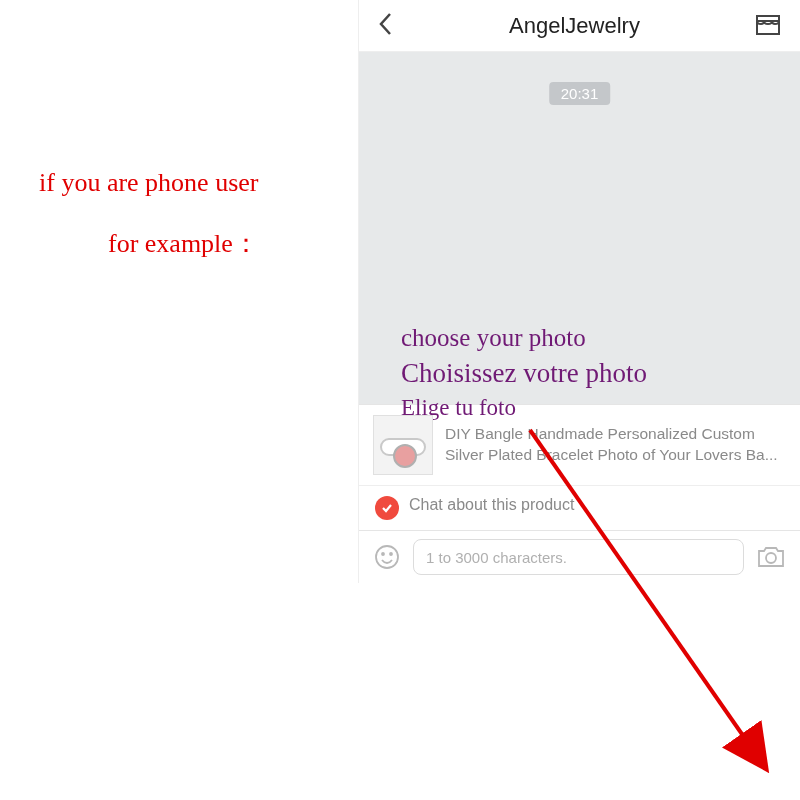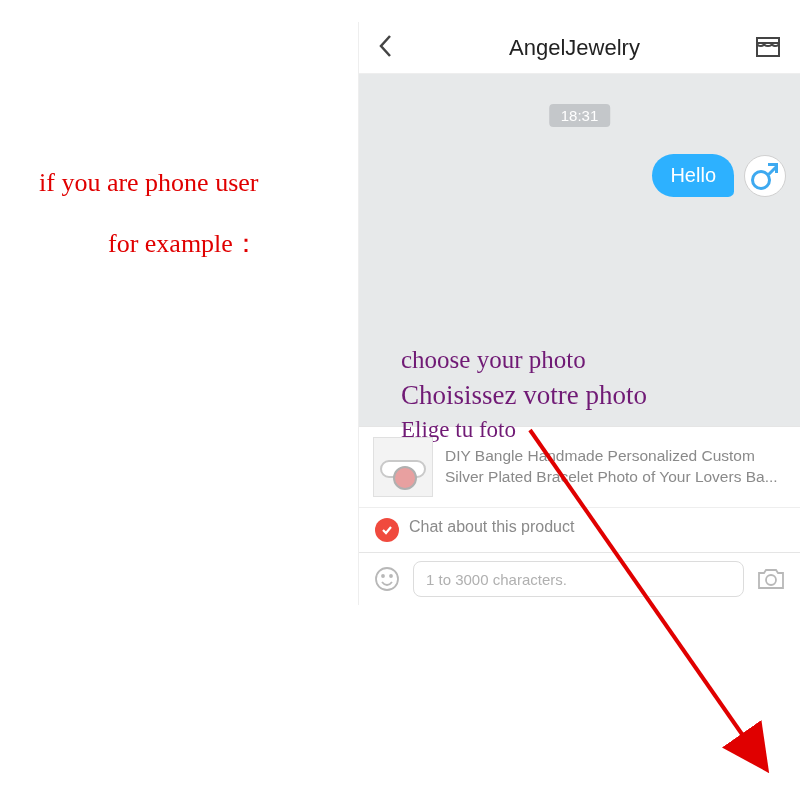--- a/index.html
+++ b/index.html
@@ -32,21 +32,20 @@
   .phone {
     position: absolute;
     left: 358px;
     top: 0;
     width: 442px;
     height: 583px;
     background: #fff;
     border-left: 1px solid #eee;
     display: flex;
     flex-direction: column;
-    margin-top: 22px;
   }
   .header {
     height: 52px;
     display: flex;
     align-items: center;
     justify-content: space-between;
     padding: 0 18px;
     background: #fff;
     border-bottom: 1px solid #eee;
   }
@@ -268,31 +267,21 @@
     <div class="title">AngelJewelry</div>
     <div class="shop-icon">
       <svg width="28" height="26" viewBox="0 0 28 26" fill="none" stroke-width="2">
         <rect x="3" y="10" width="22" height="13"></rect>
         <path d="M3,10 L3,5 L25,5 L25,10 M3,10 C3,12 5,13 7,13 C9,13 10,12 10,10 C10,12 12,13 14,13 C16,13 18,12 18,10 C18,12 19,13 21,13 C23,13 25,12 25,10"></path>
       </svg>
     </div>
   </div>
 
   <div class="chat-area">
-    <div class="time-pill">18:31</div>
-    <div class="msg-row">
-      <div class="bubble">Hello</div>
-      <div class="avatar">
-        <div class="male">
-          <div class="circ"></div>
-          <div class="line"></div>
-          <div class="arr"></div>
-        </div>
-      </div>
-    </div>
+    <div class="time-pill">20:31</div>
     <div class="overlay-text">
       <div class="l1">choose your photo</div>
       <div class="l3">Choisissez votre photo</div>
       <div class="l4">Elige tu foto</div>
     </div>
   </div>
 
   <div class="product-row">
     <div class="thumb"></div>
     <div class="prod-text">

